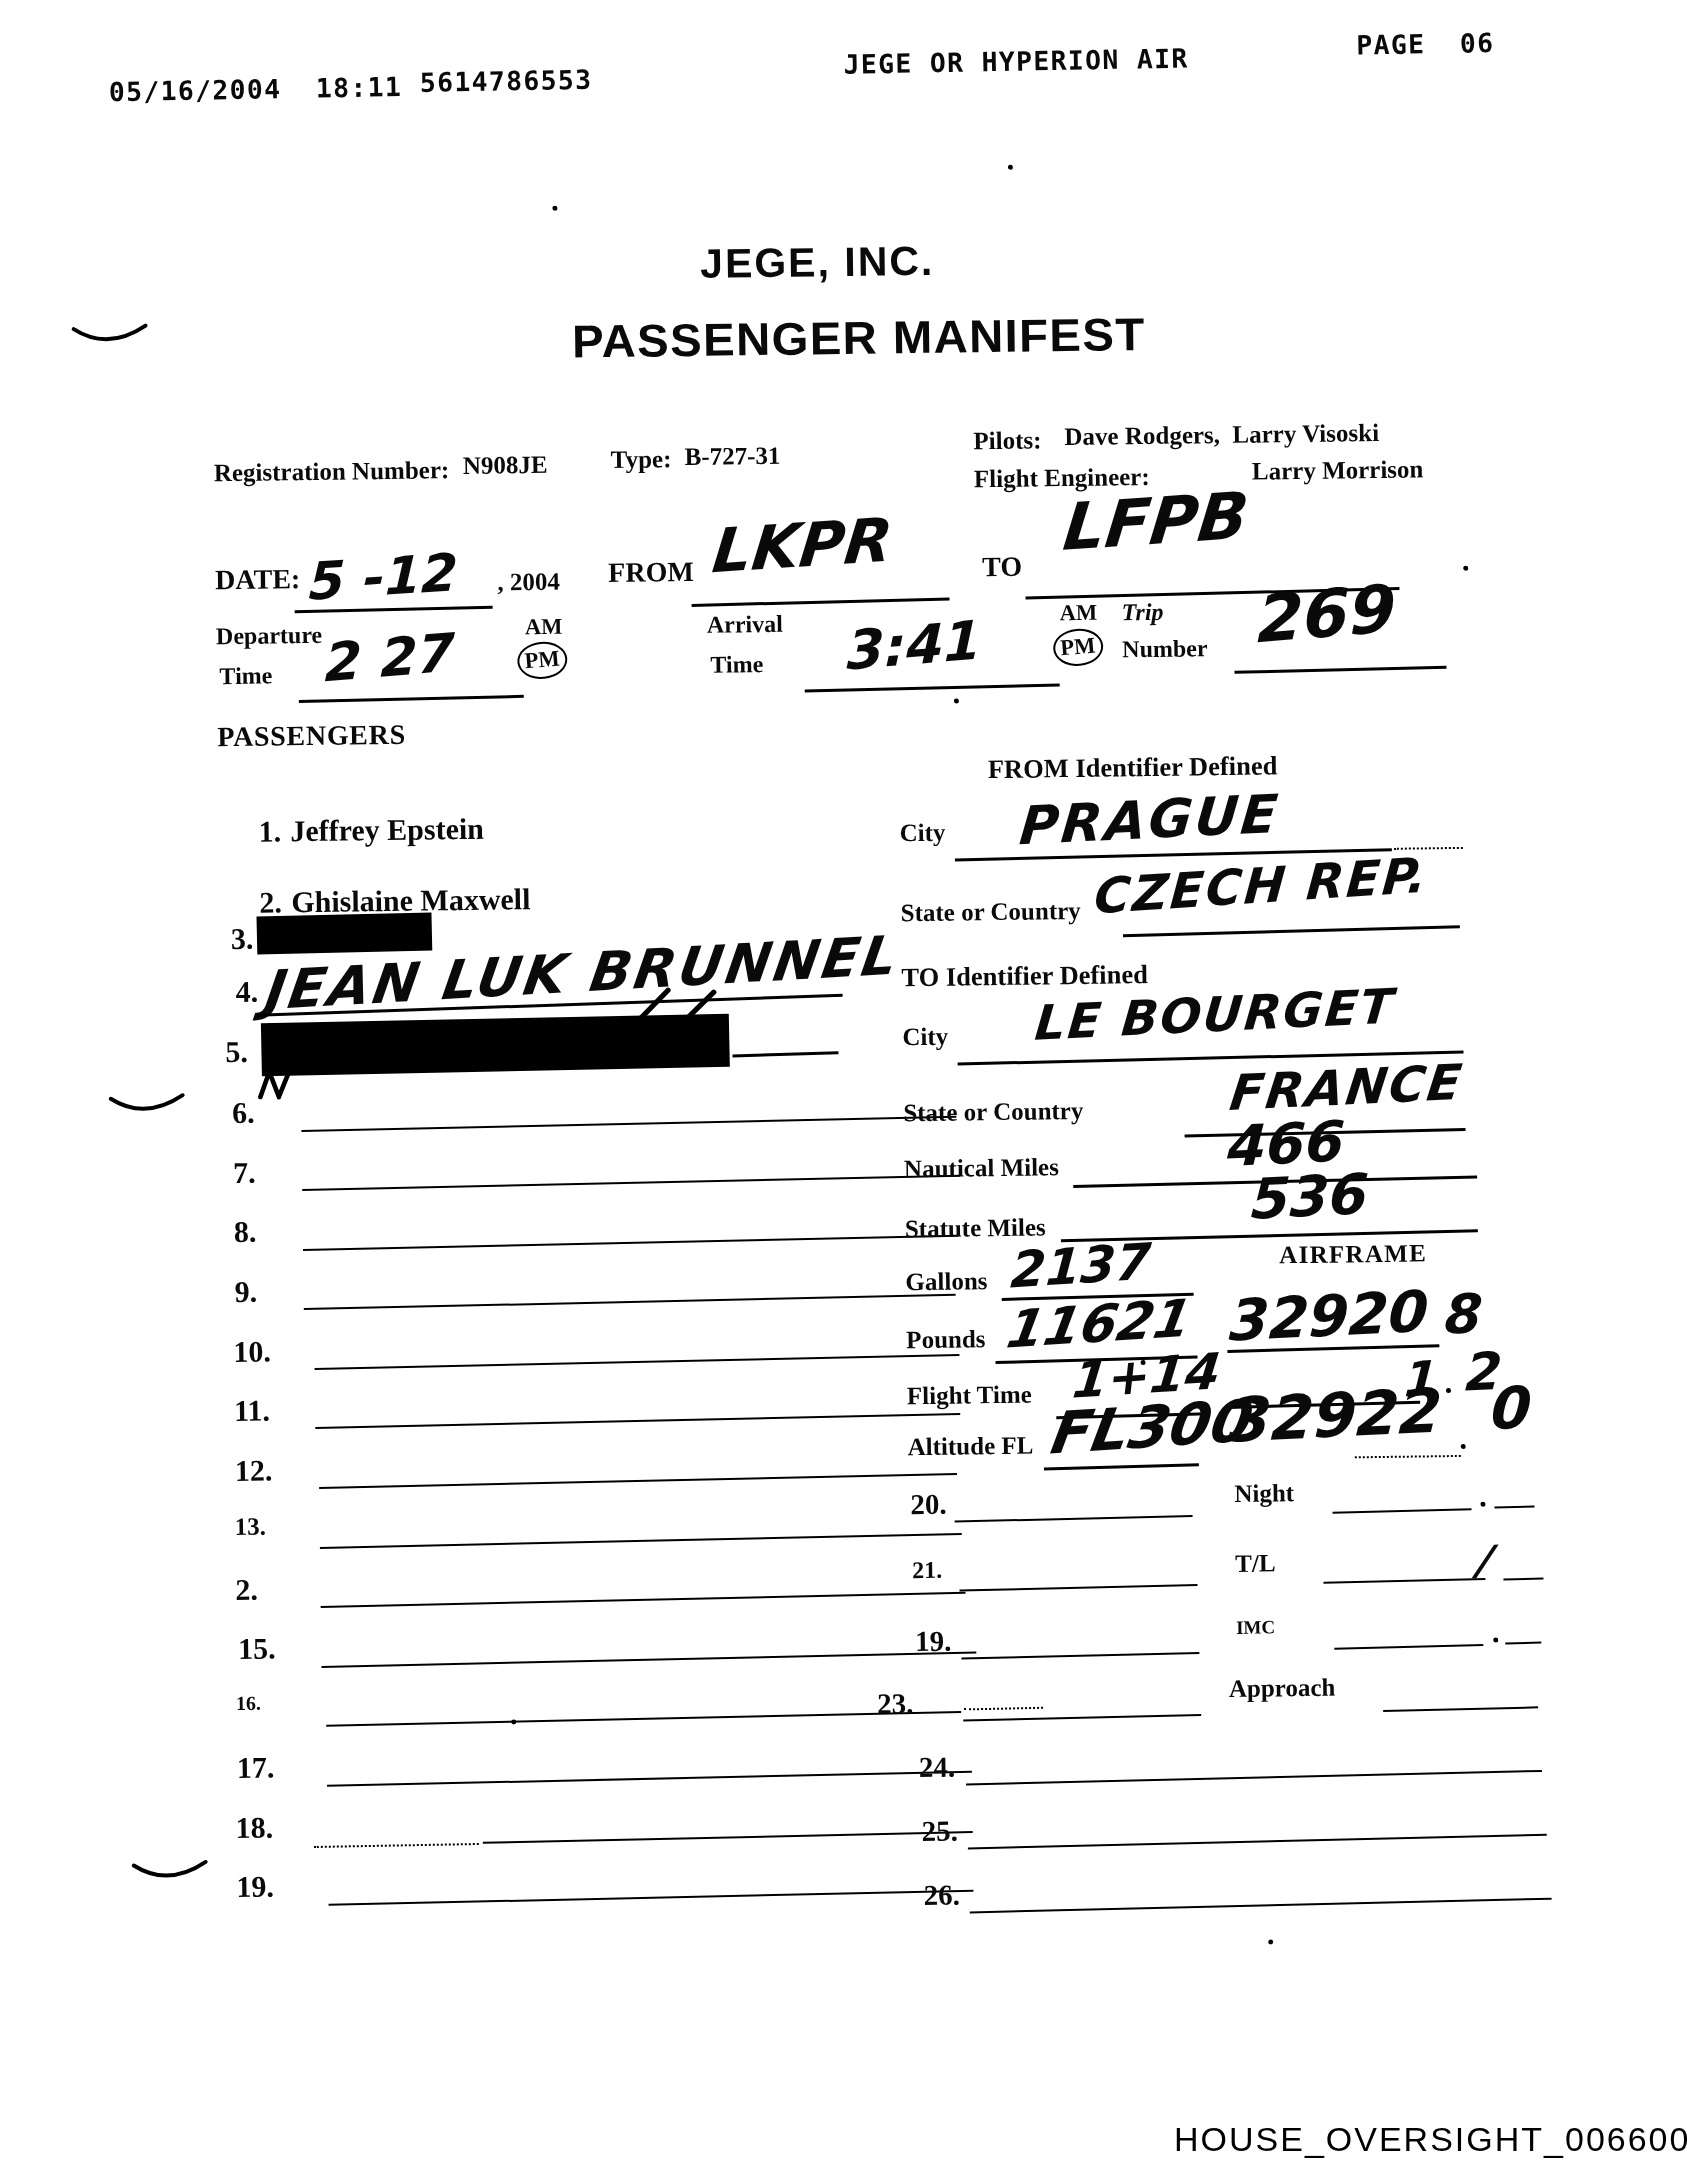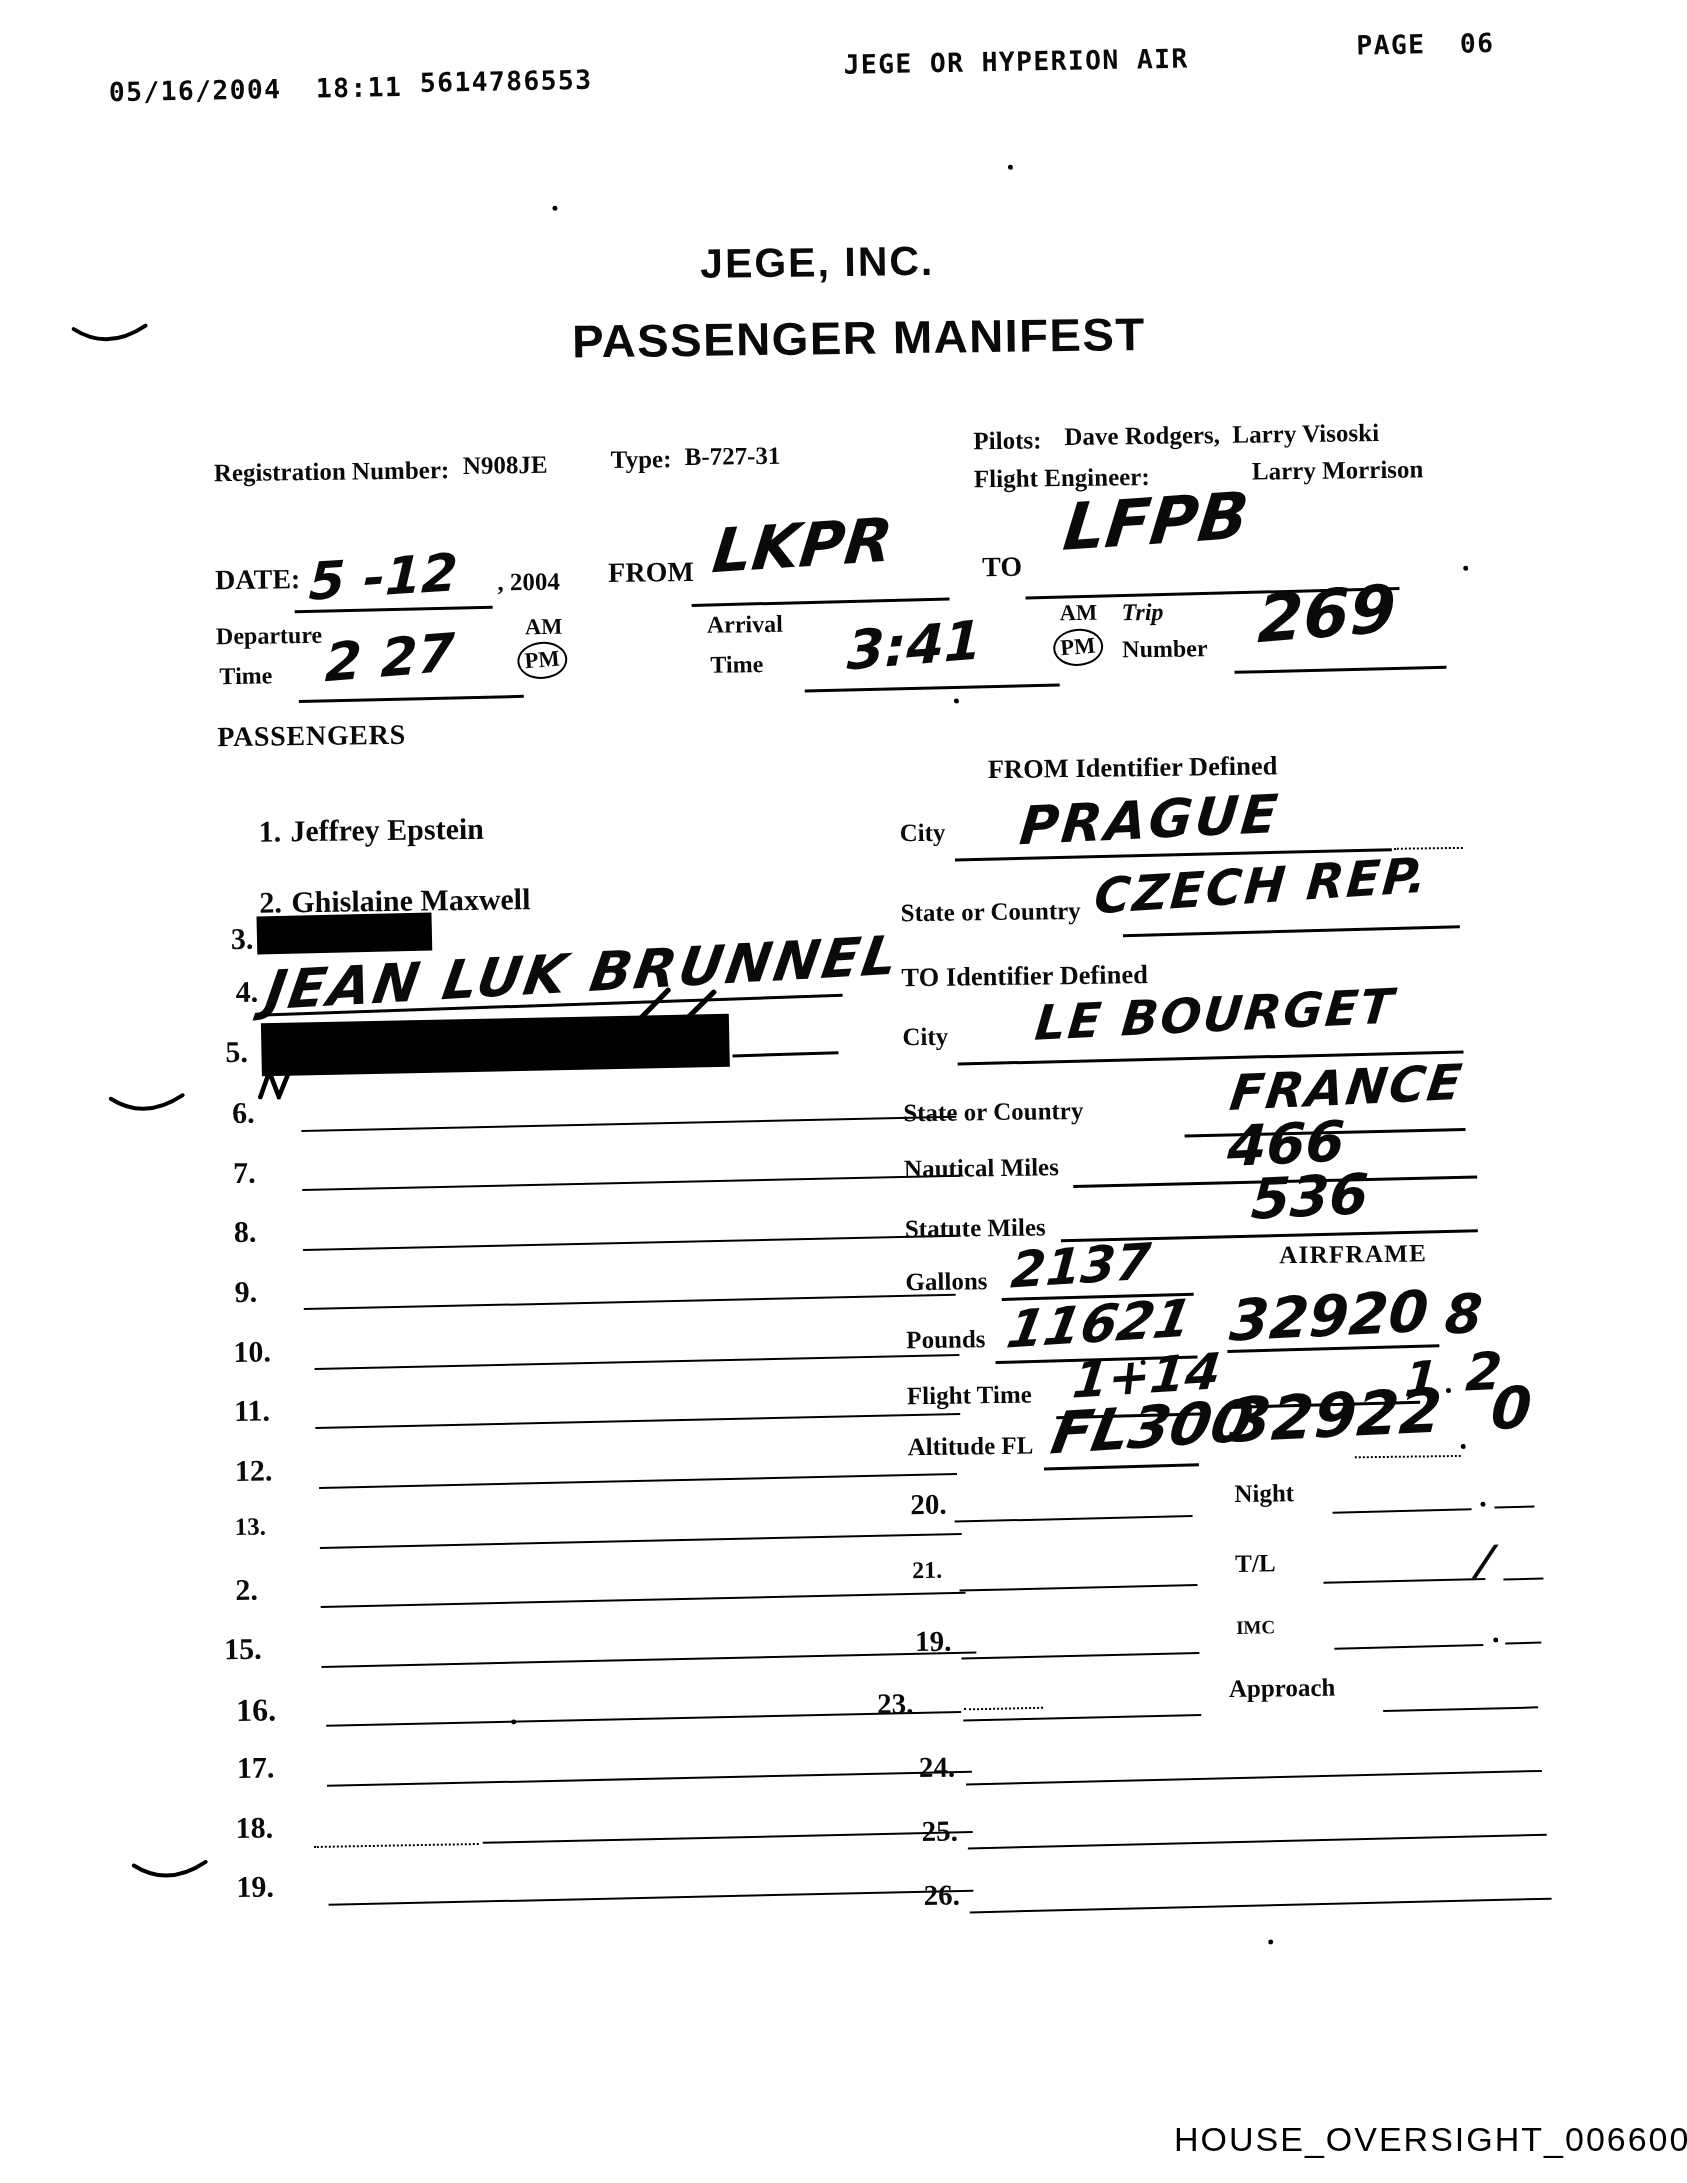--- a/index.html
+++ b/index.html
@@ -144,24 +144,24 @@
 
   <div class="pos lbl" style="left:230px;top:1446px;font-size:30px;">12.</div>
   <div class="line" style="left:314px;top:1480px;width:638px;transform:rotate(-0.5deg);"></div>
 
   <div class="pos lbl" style="left:229px;top:1505px;font-size:25px;">13.</div>
   <div class="line" style="left:314px;top:1540px;width:642px;transform:rotate(-0.5deg);"></div>
 
   <div class="pos lbl" style="left:229px;top:1565px;font-size:30px;">2.</div>
   <div class="line" style="left:314px;top:1599px;width:645px;transform:rotate(-0.5deg);"></div>
 
-  <div class="pos lbl" style="left:217px;top:1624px;font-size:30px;">15.</div>
+  <div class="pos lbl" style="left:231px;top:1624px;font-size:30px;">15.</div>
   <div class="line" style="left:314px;top:1659px;width:655px;transform:rotate(-0.5deg);"></div>
 
-  <div class="pos lbl" style="left:228px;top:1684px;font-size:32px;">16.</div>
+  <div class="pos lbl" style="left:228px;top:1684px;font-size:20px;">16.</div>
   <div class="line" style="left:318px;top:1718px;width:635px;transform:rotate(-0.5deg);"></div>
   <div class="dotline" style="left:956px;top:1710px;width:79px;transform:rotate(-0.5deg);"></div>
 
   <div class="pos lbl" style="left:228px;top:1743px;font-size:30px;">17.</div>
   <div class="line" style="left:318px;top:1778px;width:645px;transform:rotate(-0.5deg);"></div>
 
   <div class="pos lbl" style="left:226px;top:1803px;font-size:30px;">18.</div>
   <div class="dotline" style="left:304px;top:1839px;width:165px;transform:rotate(-0.3deg);"></div>
   <div class="line" style="left:473px;top:1837px;width:490px;transform:rotate(-0.5deg);"></div>
 

